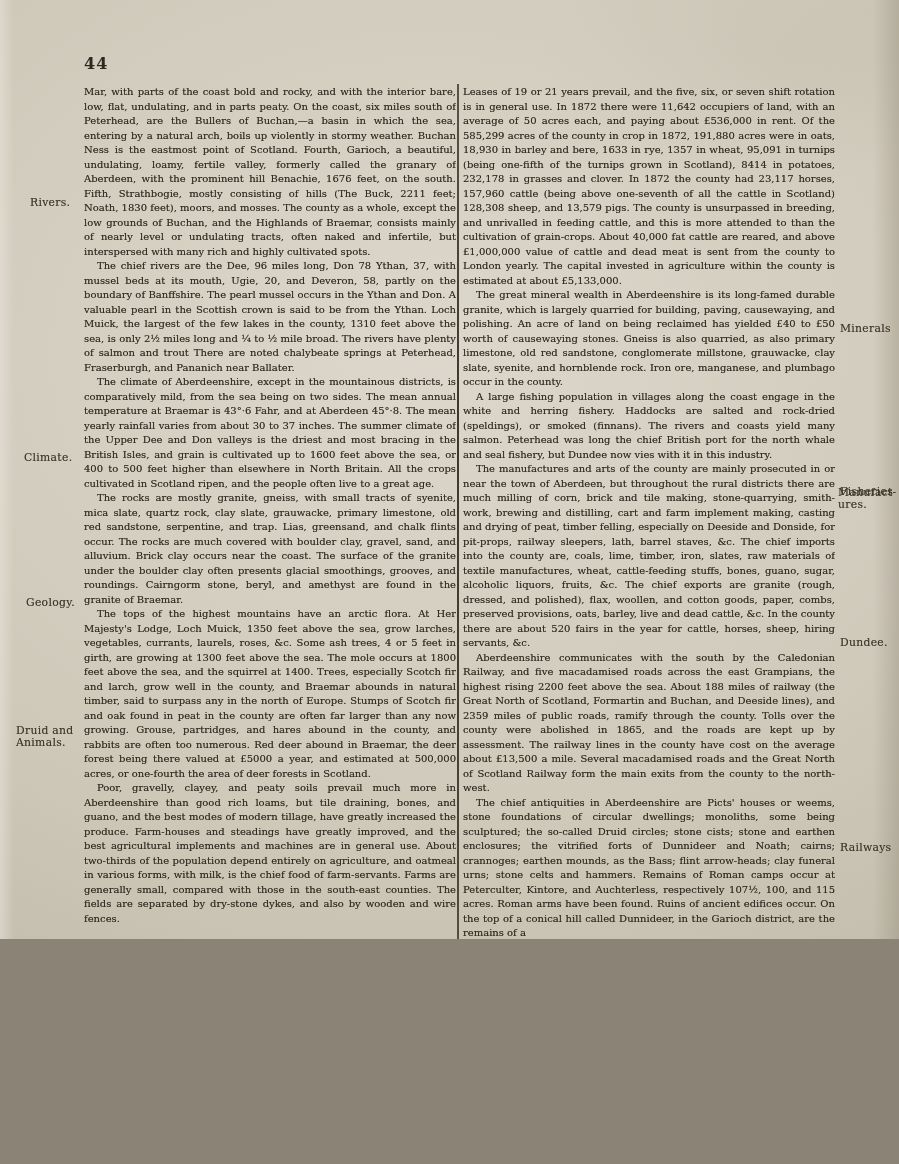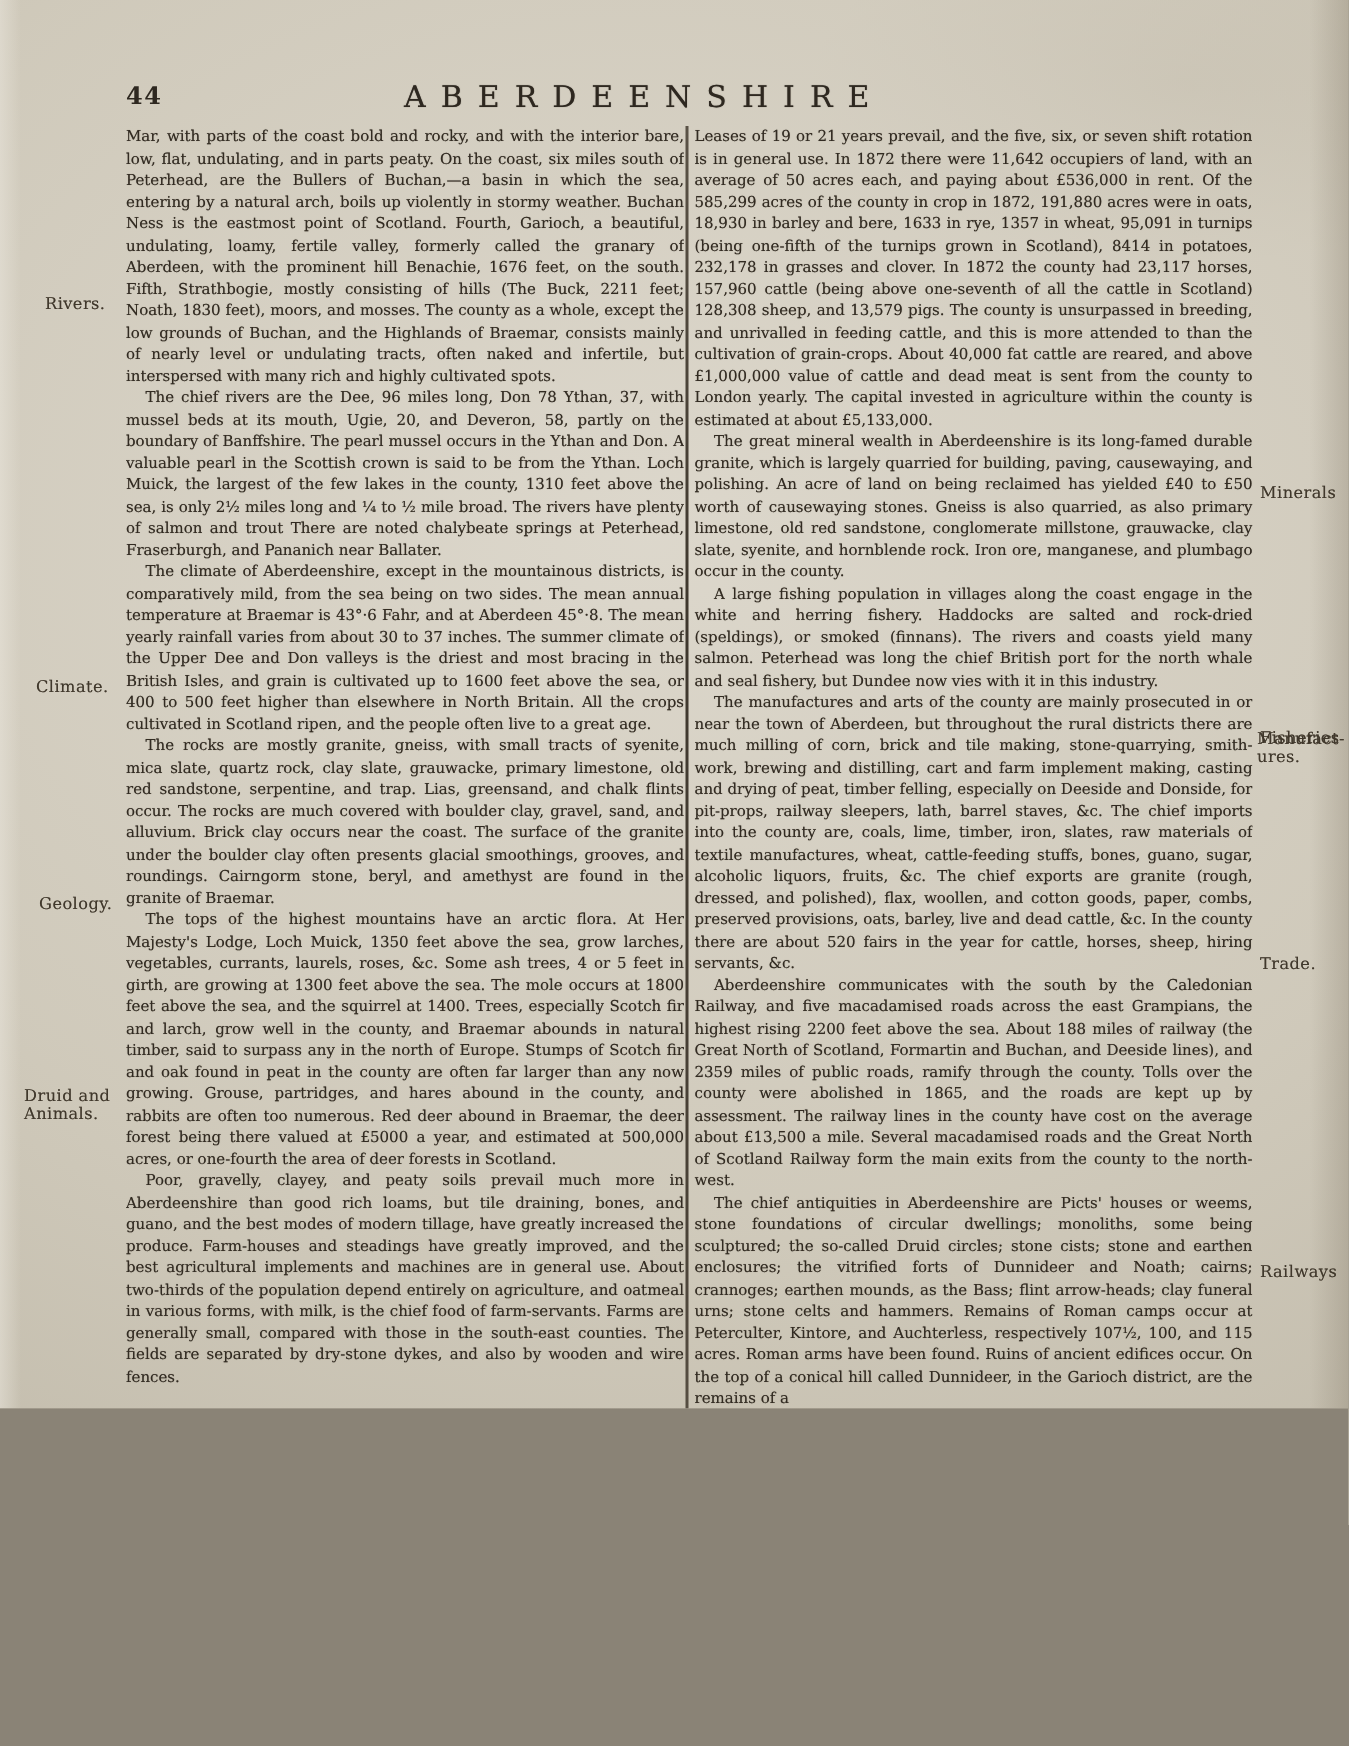--- a/index.html
+++ b/index.html
@@ -56,21 +56,20 @@
 
 <div class="page">
 
   <div class="left-edge"></div>
   <div class="right-edge"></div>
   <div class="bottom-fade"></div>
   <div class="bottom-left-corner"></div>
   <div class="bottom-black"></div>
 
   <div class="page-number">44</div>
-  <div class="page-title">ABERDEENSHIRE</div>
   <div class="column-rule"></div>
 
   <div class="col col-left">
     <p class="para no-indent">Mar, with parts of the coast bold and rocky, and with the interior bare, low, flat, undulating, and in parts peaty. On the coast, six miles south of Peterhead, are the Bullers of Buchan,—a basin in which the sea, entering by a natural arch, boils up violently in stormy weather. Buchan Ness is the eastmost point of Scotland. Fourth, Garioch, a beautiful, undulating, loamy, fertile valley, formerly called the granary of Aberdeen, with the prominent hill Benachie, 1676 feet, on the south. Fifth, Strathbogie, mostly consisting of hills (The Buck, 2211 feet; Noath, 1830 feet), moors, and mosses. The county as a whole, except the low grounds of Buchan, and the Highlands of Braemar, consists mainly of nearly level or undulating tracts, often naked and infertile, but interspersed with many rich and highly cultivated spots.</p>
     <p class="para">The chief rivers are the Dee, 96 miles long, Don 78 Ythan, 37, with mussel beds at its mouth, Ugie, 20, and Deveron, 58, partly on the boundary of Banffshire. The pearl mussel occurs in the Ythan and Don. A valuable pearl in the Scottish crown is said to be from the Ythan. Loch Muick, the largest of the few lakes in the county, 1310 feet above the sea, is only 2½ miles long and ¼ to ½ mile broad. The rivers have plenty of salmon and trout There are noted chalybeate springs at Peterhead, Fraserburgh, and Pananich near Ballater.</p>
     <p class="para">The climate of Aberdeenshire, except in the mountainous districts, is comparatively mild, from the sea being on two sides. The mean annual temperature at Braemar is 43°·6 Fahr, and at Aberdeen 45°·8. The mean yearly rainfall varies from about 30 to 37 inches. The summer climate of the Upper Dee and Don valleys is the driest and most bracing in the British Isles, and grain is cultivated up to 1600 feet above the sea, or 400 to 500 feet higher than elsewhere in North Britain. All the crops cultivated in Scotland ripen, and the people often live to a great age.</p>
     <p class="para">The rocks are mostly granite, gneiss, with small tracts of syenite, mica slate, quartz rock, clay slate, grauwacke, primary limestone, old red sandstone, serpentine, and trap. Lias, greensand, and chalk flints occur. The rocks are much covered with boulder clay, gravel, sand, and alluvium. Brick clay occurs near the coast. The surface of the granite under the boulder clay often presents glacial smoothings, grooves, and roundings. Cairngorm stone, beryl, and amethyst are found in the granite of Braemar.</p>
     <p class="para">The tops of the highest mountains have an arctic flora. At Her Majesty's Lodge, Loch Muick, 1350 feet above the sea, grow larches, vegetables, currants, laurels, roses, &amp;c. Some ash trees, 4 or 5 feet in girth, are growing at 1300 feet above the sea. The mole occurs at 1800 feet above the sea, and the squirrel at 1400. Trees, especially Scotch fir and larch, grow well in the county, and Braemar abounds in natural timber, said to surpass any in the north of Europe. Stumps of Scotch fir and oak found in peat in the county are often far larger than any now growing. Grouse, partridges, and hares abound in the county, and rabbits are often too numerous. Red deer abound in Braemar, the deer forest being there valued at £5000 a year, and estimated at 500,000 acres, or one-fourth the area of deer forests in Scotland.</p>
     <p class="para">Poor, gravelly, clayey, and peaty soils prevail much more in Aberdeenshire than good rich loams, but tile draining, bones, and guano, and the best modes of modern tillage, have greatly increased the produce. Farm-houses and steadings have greatly improved, and the best agricultural implements and machines are in general use. About two-thirds of the population depend entirely on agriculture, and oatmeal in various forms, with milk, is the chief food of farm-servants. Farms are generally small, compared with those in the south-east counties. The fields are separated by dry-stone dykes, and also by wooden and wire fences.</p>
   </div>
@@ -95,20 +94,20 @@
     <span>ricult-</span>
     <span>e.</span>
   </div>
 
   <div class="mnote n-minerals">Minerals</div>
   <div class="mnote n-fisheries">Fisheries</div>
   <div class="mnote n-manuf">
     <span>Manufact-</span>
     <span>ures.</span>
   </div>
-  <div class="mnote n-trade">Trade.</div>
+  <div class="mnote n-trade">Dundee.</div>
   <div class="mnote n-railways">Railways</div>
   <div class="mnote n-antiq">
     <span>Anti-</span>
     <span>quities.</span>
   </div>
 
 </div>
 
 </body></html>

